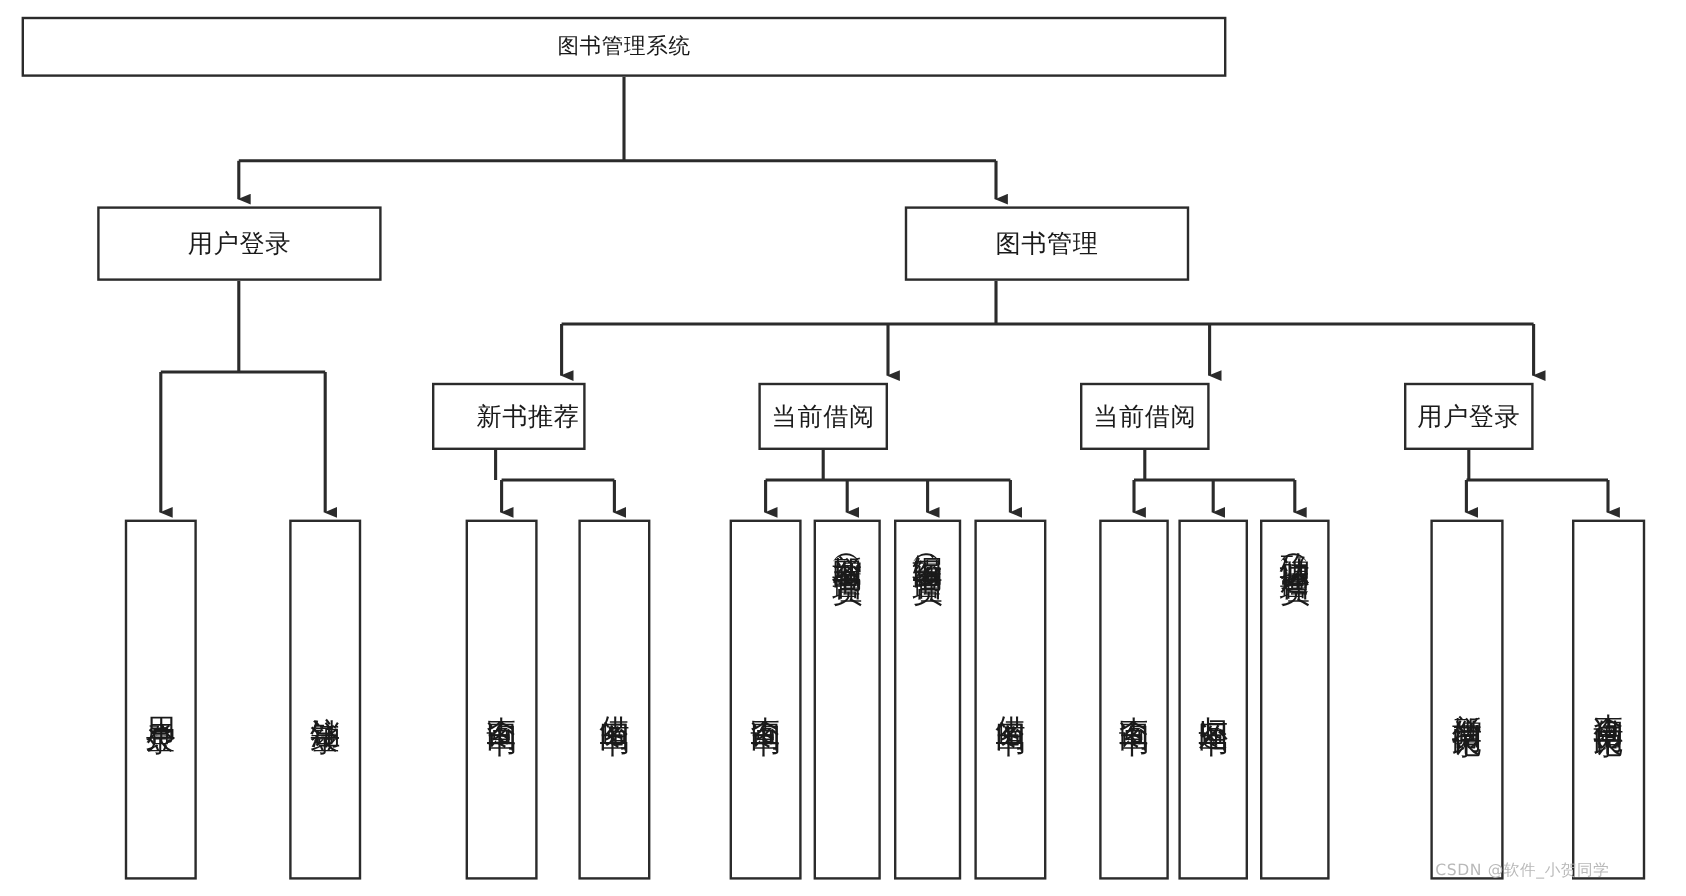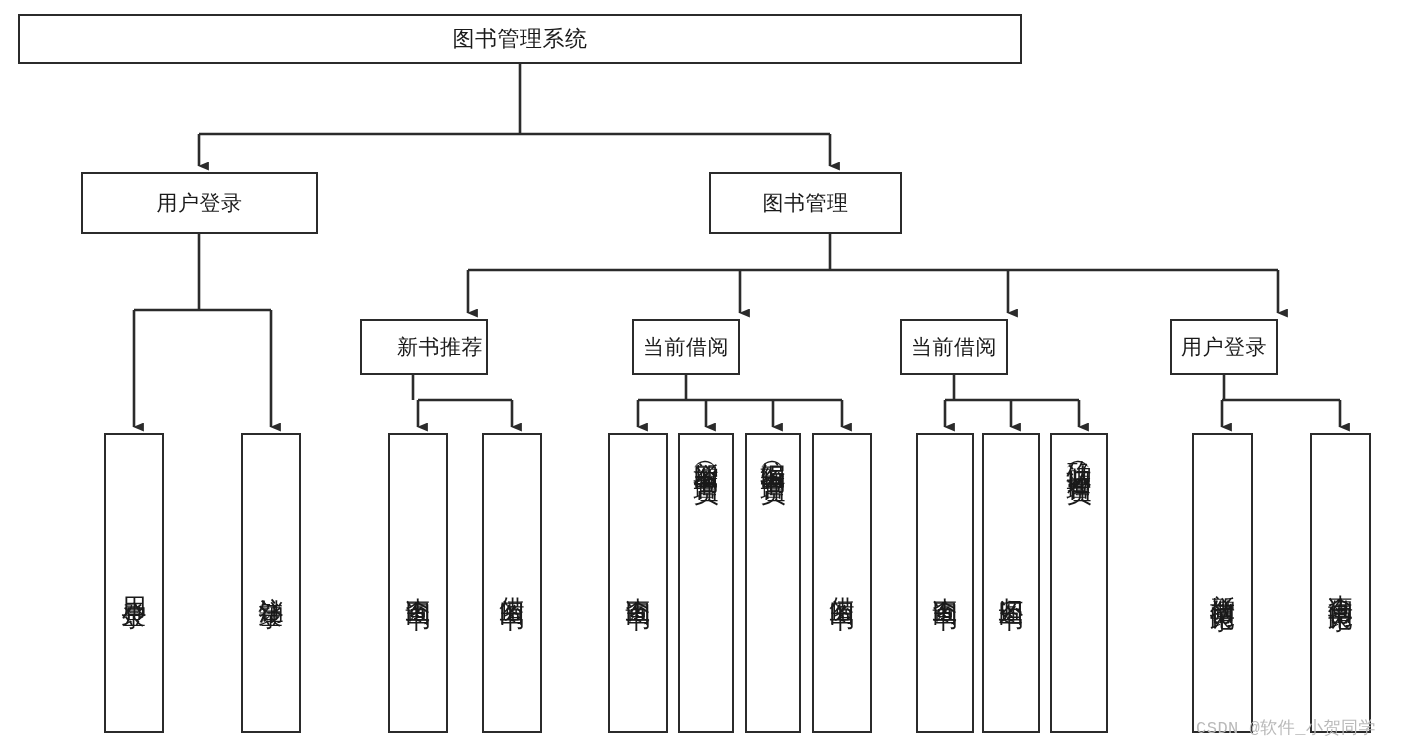--- a/index.html
+++ b/index.html
@@ -39,21 +39,21 @@
     display: block;
     text-align: center;
     line-height: 1.18;
     letter-spacing: 0.5px;
   }
   
   .node.horiz .lbl {
     font-size: 21px;
   }
   .node.root .lbl {
-    font-size: 22px;
+    font-size: 18px;
   }
   
   .node.vert {
     align-items: flex-start;
     justify-content: center;
     padding-top: 6px;
   }
   .node.vert .lbl {
     writing-mode: vertical-rl;
     text-orientation: upright;
@@ -62,25 +62,24 @@
     letter-spacing: 3px;
     white-space: nowrap;
   }
   
   .node.vert.mid {
     align-items: center;
     padding-top: 0;
   }
   .watermark {
     position: absolute;
-    font-size: 17px;
+    font-size: 13px;
     color: #b9b9b9;
     white-space: nowrap;
     letter-spacing: 0.5px;
-    font-family: Liberation Mono, monospace;
   }
 </style>
 </head>
 <body>
 
 <div id="canvas">
 
   <svg id="wires" viewBox="0 0 1405 747" xmlns="http://www.w3.org/2000/svg">
     <defs>
       <marker id="arrow" viewBox="0 0 10 12" refX="5" refY="11" markerWidth="9" markerHeight="11" orient="auto-start-reverse" markerUnits="userSpaceOnUse">
@@ -134,21 +133,21 @@
   </svg>
 
   <div class="node horiz root" style="left:18px; top:14px; width:1004px; height:50px;">
     <span class="lbl">图书管理系统</span>
   </div>
 
   <div class="node horiz" style="left:81px; top:172px; width:237px; height:62px;">
     <span class="lbl">用户登录</span>
   </div>
 
-  <div class="node horiz" style="left:709px; top:172px; width:193px; height:62px;">
+  <div class="node horiz" style="left:754px; top:172px; width:237px; height:62px;">
     <span class="lbl">图书管理</span>
   </div>
 
   <div class="node horiz" style="left:360px; top:319px; width:128px; height:56px;padding-left:32px;">
     <span class="lbl">新书推荐</span>
   </div>
 
   <div class="node horiz" style="left:632px; top:319px; width:108px; height:56px;">
     <span class="lbl">当前借阅</span>
   </div>

